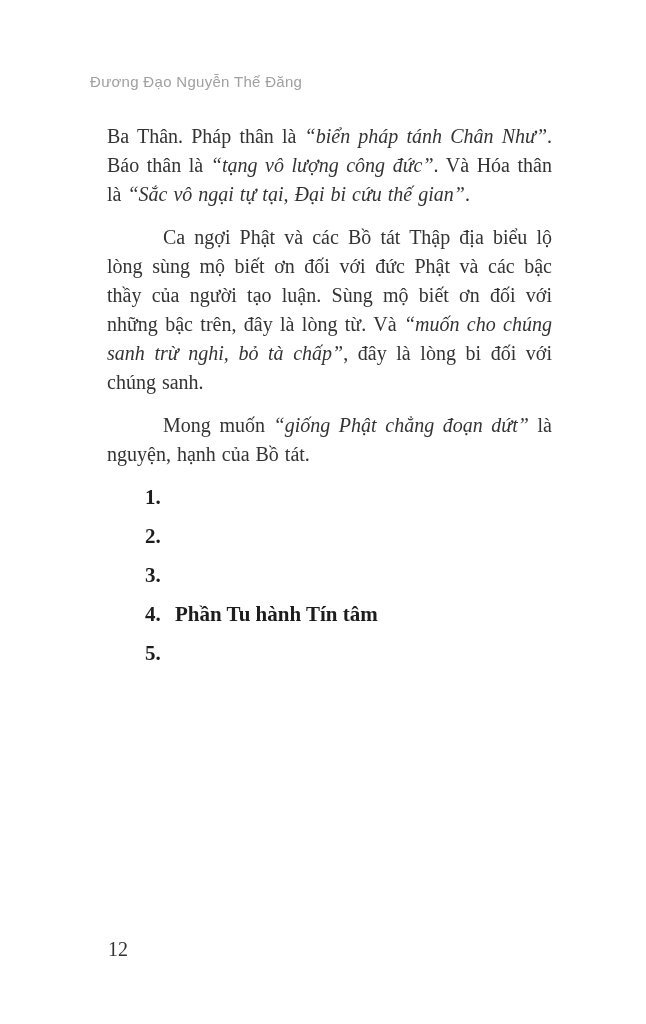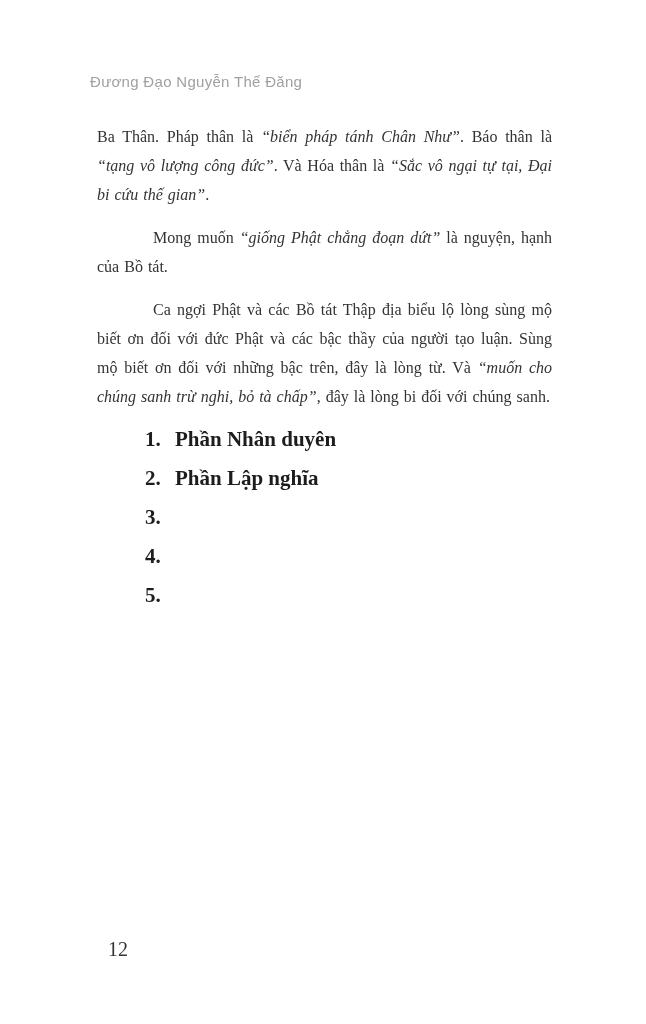--- a/index.html
+++ b/index.html
@@ -26,22 +26,22 @@
     color: var(--header-text, #a0a0a0);
     font-weight: 400;
   }
   .content {
     position: absolute;
     left: 90px;
     top: 122px;
     width: 462px;
   }
   .para {
-    margin: 0 0 14px 7px;
-    font-size: 16px;
+    margin: 0 0 14px 17px;
+    font-size: 20px;
     line-height: 29px;
     text-align: justify;
     color: var(--body-text, #333333);
     word-spacing: 1px;
   }
   .para.indent { text-indent: 56px; }
   .para.bold {
     font-weight: bold;
     color: var(--bold-text, #1d1d1d);
   }
@@ -73,37 +73,36 @@
 </style>
 </head>
 <body>
 
 <div class="page">
   <div class="running-head">Đương Đạo Nguyễn Thế Đăng</div>
 
   <div class="content">
     <div>
         <p class="para"><span>Ba Thân. Pháp thân là </span><span class="it">“biển pháp tánh Chân Như”</span><span>. Báo thân là </span><span class="it">“tạng vô lượng công đức”</span><span>. Và Hóa thân là </span><span class="it">“Sắc vô ngại tự tại, Đại bi cứu thế gian”</span><span>.</span></p>
+        <p class="para indent"><span>Ca ngợi Phật và các Bồ tát Thập địa biểu lộ lòng sùng mộ biết ơn đối với đức Phật và các bậc thầy của người tạo luận. Sùng mộ biết ơn đối với những bậc trên, đây là lòng từ. Và </span><span class="it">“muốn cho chúng sanh trừ nghi, bỏ tà chấp”</span><span>, đây là lòng bi đối với chúng sanh.</span></p>
         <p class="para indent"><span>Mong muốn </span><span class="it">“giống Phật chẳng đoạn dứt”</span><span> là nguyện, hạnh của Bồ tát.</span></p>
-        <p class="para indent"><span>Ca ngợi Phật và các Bồ tát Thập địa biểu lộ lòng sùng mộ biết ơn đối với đức Phật và các bậc thầy của người tạo luận. Sùng mộ biết ơn đối với những bậc trên, đây là lòng từ. Và </span><span class="it">“muốn cho chúng sanh trừ nghi, bỏ tà chấp”</span><span>, đây là lòng bi đối với chúng sanh.</span></p>
       </div>
     <div class="outline-list">
         <div class="list-item">
           <span class="num">1.</span>
-          <span>Phần Nhân duyên</span>
         </div>
         <div class="list-item">
           <span class="num">2.</span>
-          <span>Phần Lập nghĩa</span>
         </div>
         <div class="list-item">
           <span class="num">3.</span>
         </div>
         <div class="list-item">
           <span class="num">4.</span>
+          <span>Phần Tu hành Tín tâm</span>
         </div>
         <div class="list-item">
           <span class="num">5.</span>
         </div>
       </div>
   </div>
 
   <div class="page-number">12</div>
 </div>
 

